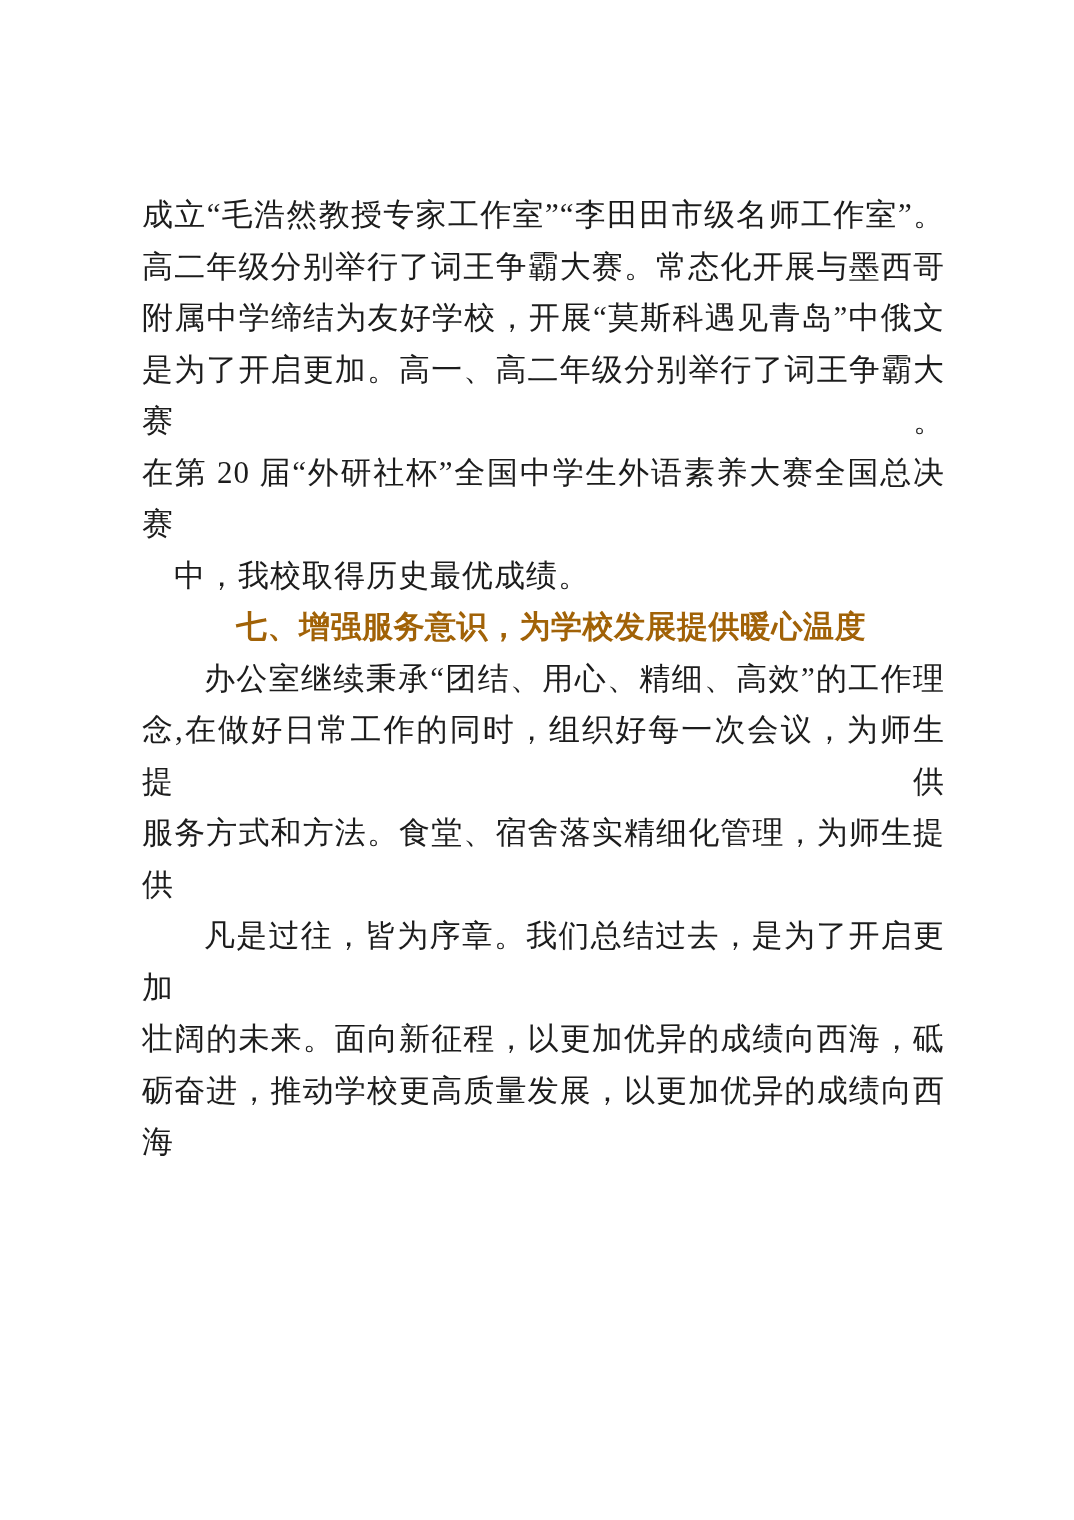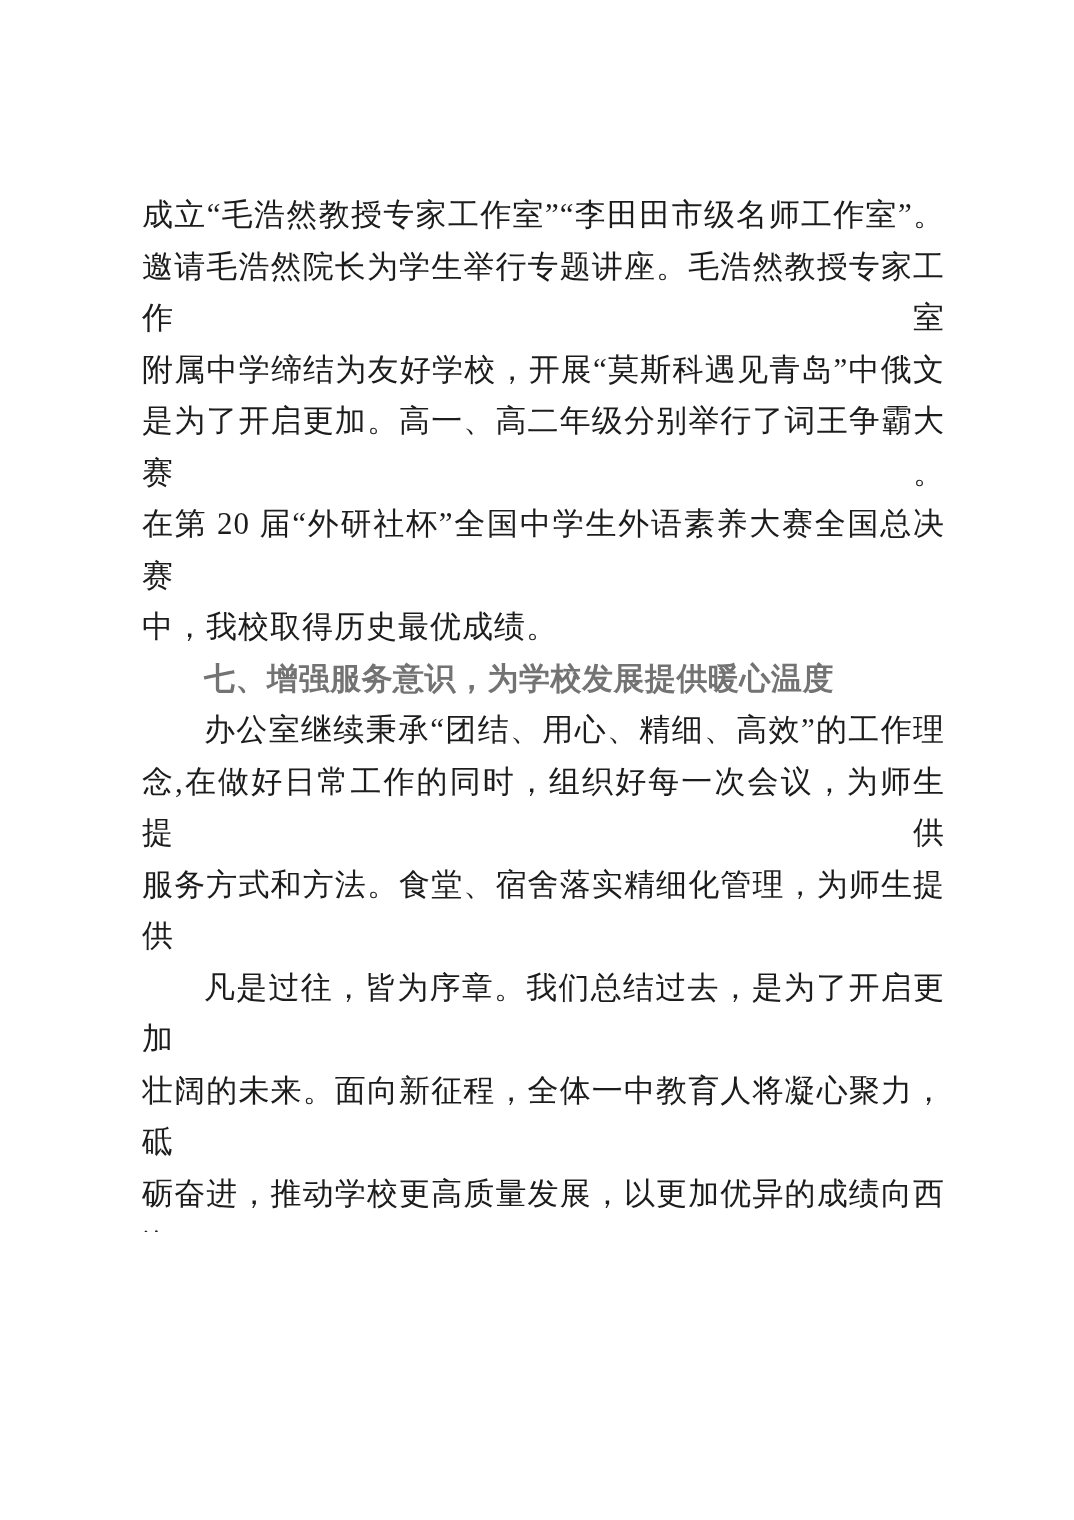--- a/index.html
+++ b/index.html
@@ -28,60 +28,61 @@
   .line {
     margin: 0;
     padding: 0;
     text-align: justify;
     text-align-last: justify;
     text-justify: inter-character;
     white-space: normal;
   }
   .line.end {
     text-align-last: left;
+    margin-left: 32px;
   }
   .line.indent {
     text-indent: 2em;
   }
   .heading {
     font-family: "Liberation Sans", "DejaVu Sans", sans-serif;
     font-weight: 700;
-    color: #737373;
+    color: #a16207;
     letter-spacing: 0.5px;
   }
   .page-number {
     position: absolute;
     top: 1368px;
     right: 130px;
     font-size: 29px;
     line-height: 40px;
     color: #4d7c0f;
     font-family: "Liberation Sans", "DejaVu Sans", sans-serif;
     letter-spacing: 2px;
   }
 </style>
 </head>
 <body>
 
 <div class="page">
   <div class="content">
 
     <p class="line">成立“毛浩然教授专家工作室”“李田田市级名师工作室”。</p>
-    <p class="line">邀请毛浩然院长为学生举行专题讲座。毛浩然教授专家工作室</p>
+    <p class="line">高二年级分别举行了词王争霸大赛。常态化开展与墨西哥</p>
     <p class="line">附属中学缔结为友好学校，开展“莫斯科遇见青岛”中俄文</p>
     <p class="line">是为了开启更加。高一、高二年级分别举行了词王争霸大赛。</p>
     <p class="line">在第 20 届“外研社杯”全国中学生外语素养大赛全国总决赛</p>
     <p class="line end">中，我校取得历史最优成绩。</p>
 
     <p class="line heading end indent">七、增强服务意识，为学校发展提供暖心温度</p>
 
     <p class="line indent">办公室继续秉承“团结、用心、精细、高效”的工作理</p>
     <p class="line">念,在做好日常工作的同时，组织好每一次会议，为师生提供</p>
     <p class="line">服务方式和方法。食堂、宿舍落实精细化管理，为师生提供</p>
 
     <p class="line indent">凡是过往，皆为序章。我们总结过去，是为了开启更加</p>
-    <p class="line">壮阔的未来。面向新征程，全体一中教育人将凝心聚力，砥</p>
+    <p class="line">壮阔的未来。面向新征程，以更加优异的成绩向西海，砥</p>
     <p class="line">砺奋进，推动学校更高质量发展，以更加优异的成绩向西海</p>
 
   </div>
 
   <div class="page-number">- 10 -</div>
 </div>
 
 </body></html>

